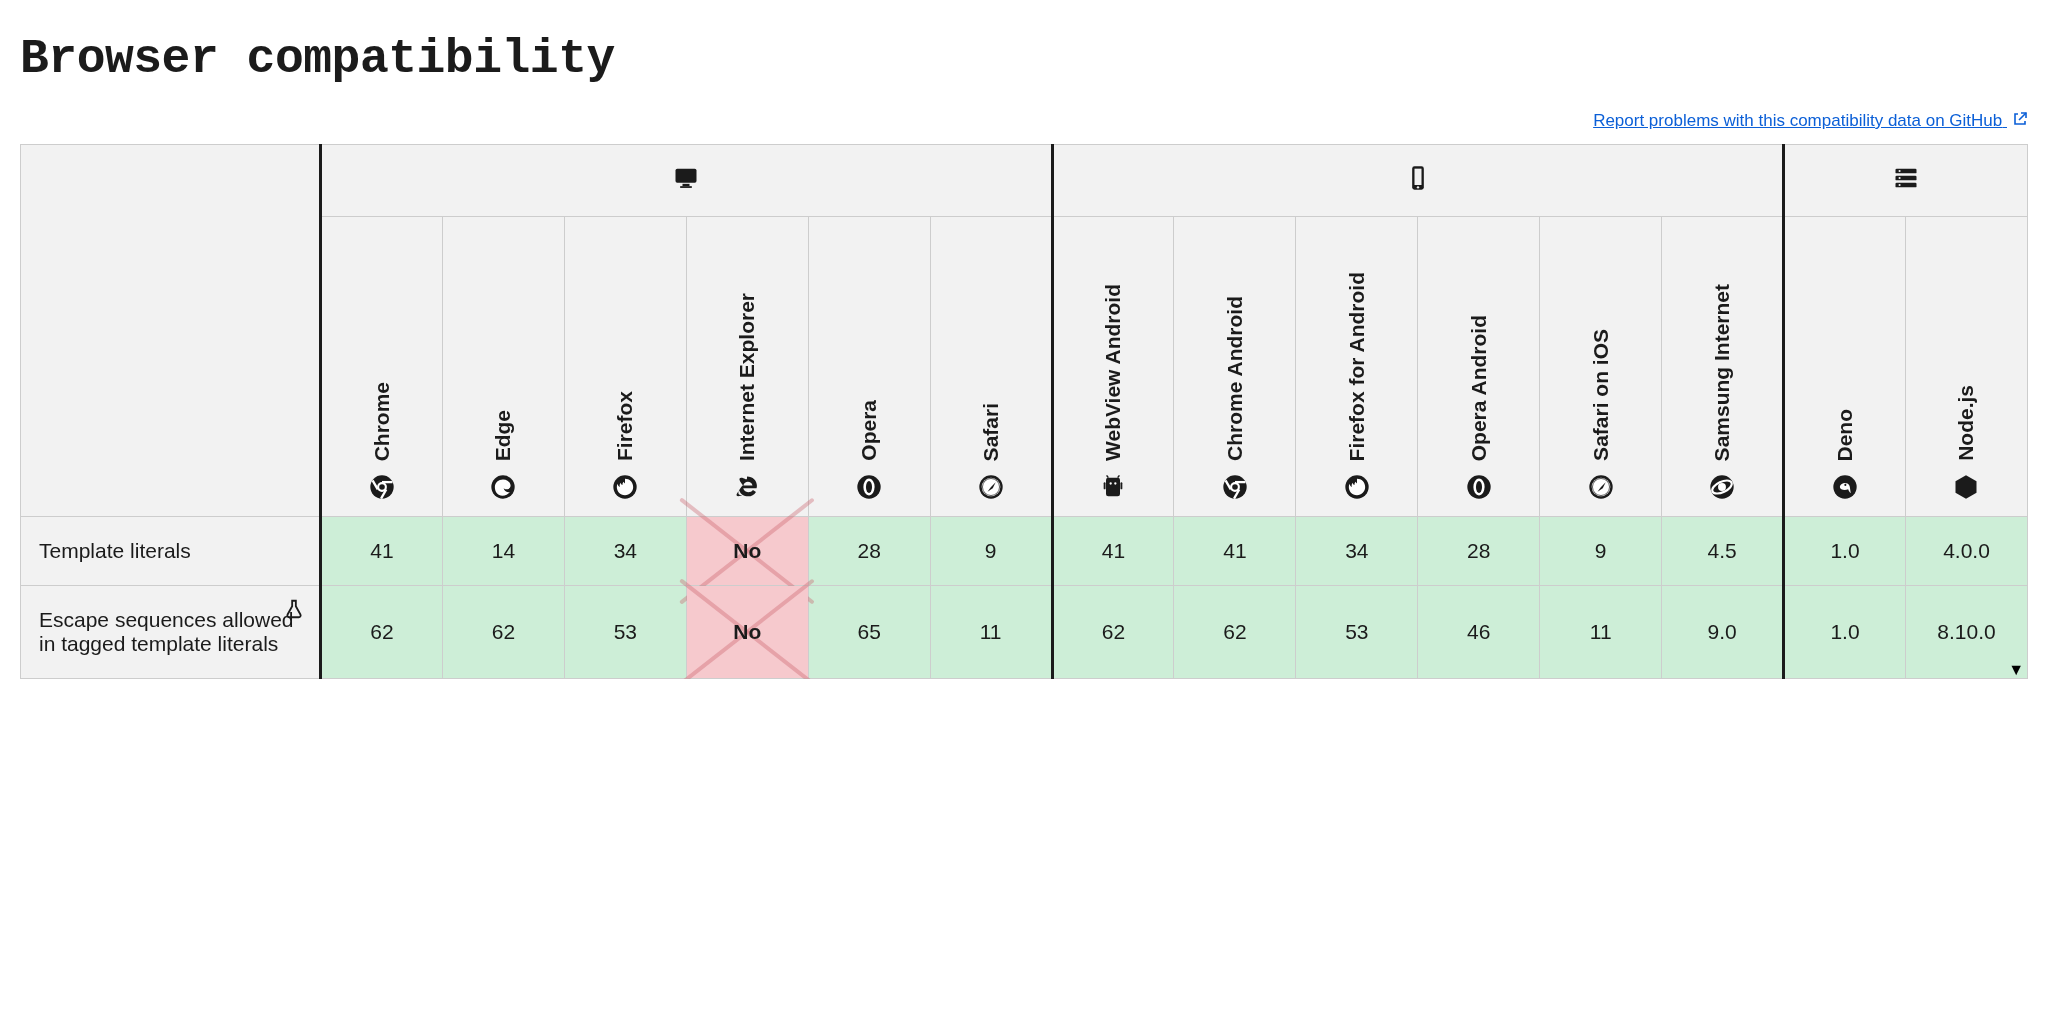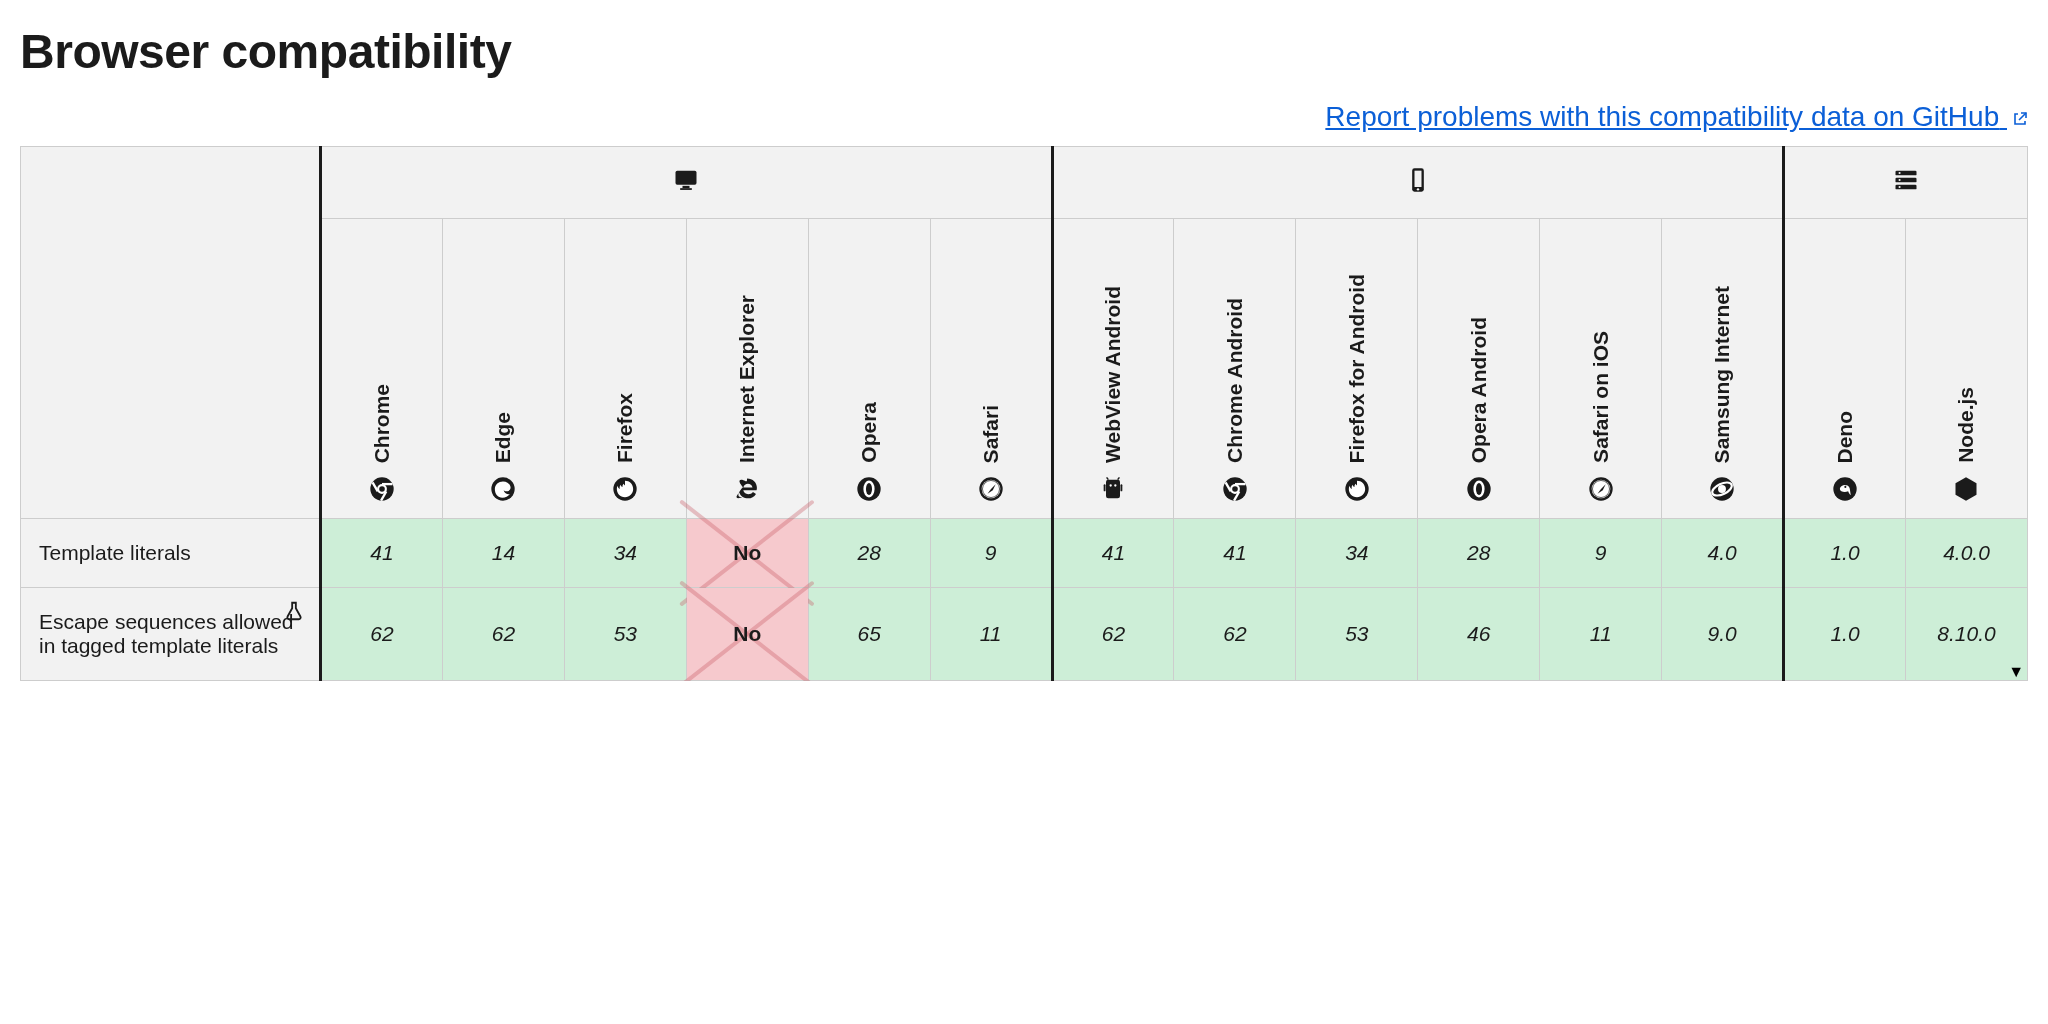--- a/index.html
+++ b/index.html
@@ -5,34 +5,34 @@
   * { box-sizing: border-box; }
   body {
     margin: 0;
     padding: 20px 20px 0 20px;
     font-family: -apple-system, BlinkMacSystemFont, "Segoe UI", Arial, sans-serif;
     font-size: 20px;
     color: #1b1b1b;
     background: #fff;
   }
   h2.title {
-    font-family: Liberation Sans, sans-serif;
+    font-family: Liberation Mono, monospace;
     font-weight: 800;
     font-size: 48px;
-    margin: 4px 0 22px 0;
+    margin: 12px 0 22px 0;
     letter-spacing: -0.01em;
   }
   .report-row {
     text-align: right;
     margin-bottom: 12px;
   }
   .report-link {
     color: #0b5fd7;
     text-decoration: underline;
-    font-size: 28px;
+    font-size: 17px;
   }
   .ext-icon {
     display: inline-block;
     vertical-align: -1px;
     margin-left: 5px;
   }
   table.bc {
     border-collapse: collapse;
     width: 100%;
     table-layout: fixed;
@@ -91,21 +91,20 @@
     display: inline-flex;
     align-items: center;
     justify-content: center;
   }
   .bicon svg { width: 28px; height: 28px; }
   .platform-icon svg { width: 28px; height: 28px; }
   .cell-yes {
     background: #cdeed7 !important;
     font-size: 21px;
     height: 68px;
-    font-style: italic;
   }
   .cell-no {
     background: #f6c9cd !important;
     font-size: 21px;
     font-weight: 700;
     position: relative;
     height: 68px;
     margin-top: 16px;
   }
   .cell-no::before,
@@ -372,21 +371,21 @@
         <td class=" cell-yes"><span>14</span></td>
         <td class=" cell-yes"><span>34</span></td>
         <td class=" cell-no"><span>No</span></td>
         <td class=" cell-yes"><span>28</span></td>
         <td class="group-sep-right cell-yes"><span>9</span></td>
         <td class=" cell-yes"><span>41</span></td>
         <td class=" cell-yes"><span>41</span></td>
         <td class=" cell-yes"><span>34</span></td>
         <td class=" cell-yes"><span>28</span></td>
         <td class=" cell-yes"><span>9</span></td>
-        <td class="group-sep-right cell-yes"><span>4.0</span></td>
+        <td class="group-sep-right cell-yes"><span>4.5</span></td>
         <td class=" cell-yes"><span>1.0</span></td>
         <td class=" cell-yes"><span>4.0.0</span></td>
       </tr>
       <tr>
         <td class="rowlabel group-sep-right"><span>Escape sequences allowed in tagged template literals</span><span class="flask"><svg width="22" height="22" viewBox="0 0 24 24" fill="none" stroke="#1b1b1b" stroke-width="2">
               <path d="M9 3h6M10 3v6l-5 9a2 2 0 0 0 1.8 3h10.4A2 2 0 0 0 19 18l-5-9V3"></path>
             </svg></span></td>
         <td class=" cell-yes"><span>62</span></td>
         <td class=" cell-yes"><span>62</span></td>
         <td class=" cell-yes"><span>53</span></td>

